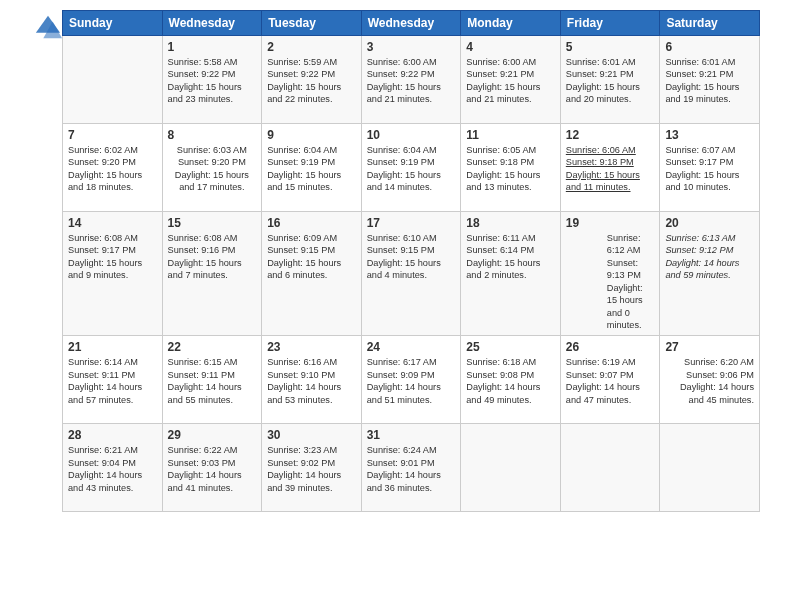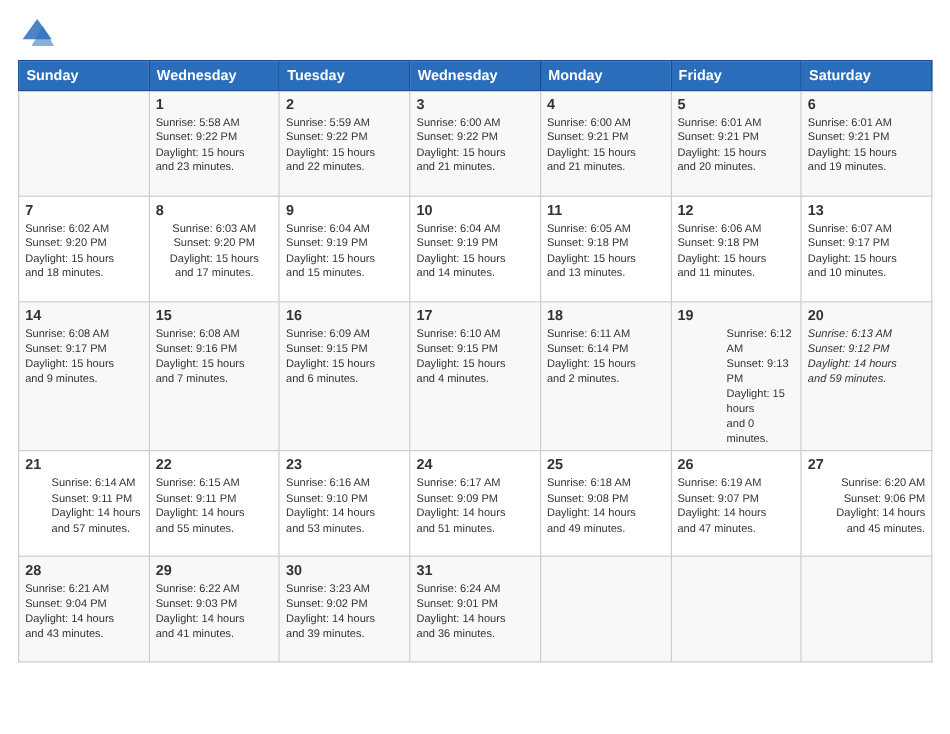--- a/index.html
+++ b/index.html
@@ -6,23 +6,23 @@
     body {
       font-family: Arial, sans-serif;
       background: #fff;
       width: 792px;
       height: 612px;
       overflow: hidden;
     }
     .page {
       width: 792px;
       height: 460px;
-      padding: 10px 15px;
+      padding: 10px 32px;
       display: flex;
-      flex-direction: column;
+      flex-direction: row;
     }
     .header {
       display: flex;
       justify-content: space-between;
       align-items: flex-start;
       margin-bottom: 8px;
     }
     .logo {
       display: flex;
       align-items: center;
@@ -217,21 +217,21 @@
           </td>
           <td>
             <div class="day-num">11</div>
             <div class="day-info" style="white-space: pre-line;">Sunrise: 6:05 AM
 Sunset: 9:18 PM
 Daylight: 15 hours
 and 13 minutes.</div>
           </td>
           <td>
             <div class="day-num">12</div>
-            <div class="day-info" style="white-space: pre-line;">Sunrise: 6:06 AM
+            <div class="day-info" style="white-space: pre-line; text-decoration: underline;">Sunrise: 6:06 AM
 Sunset: 9:18 PM
 Daylight: 15 hours
 and 11 minutes.</div>
           </td>
           <td>
             <div class="day-num">13</div>
             <div class="day-info" style="white-space: pre-line;">Sunrise: 6:07 AM
 Sunset: 9:17 PM
 Daylight: 15 hours
 and 10 minutes.</div>
@@ -284,21 +284,21 @@
             <div class="day-num">20</div>
             <div class="day-info" style="white-space: pre-line; font-style: italic;">Sunrise: 6:13 AM
 Sunset: 9:12 PM
 Daylight: 14 hours
 and 59 minutes.</div>
           </td>
         </tr>
         <tr>
           <td>
             <div class="day-num">21</div>
-            <div class="day-info" style="white-space: pre-line; margin-left: 22px;">Sunrise: 6:14 AM
+            <div class="day-info" style="white-space: pre-line;">Sunrise: 6:14 AM
 Sunset: 9:11 PM
 Daylight: 14 hours
 and 57 minutes.</div>
           </td>
           <td>
             <div class="day-num">22</div>
             <div class="day-info" style="white-space: pre-line;">Sunrise: 6:15 AM
 Sunset: 9:11 PM
 Daylight: 14 hours
 and 55 minutes.</div>

